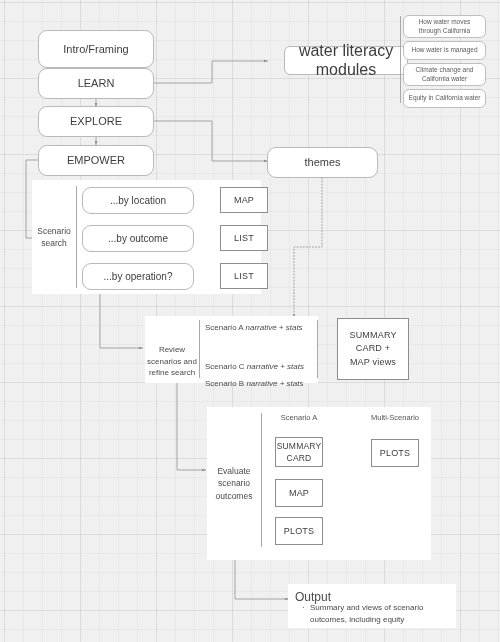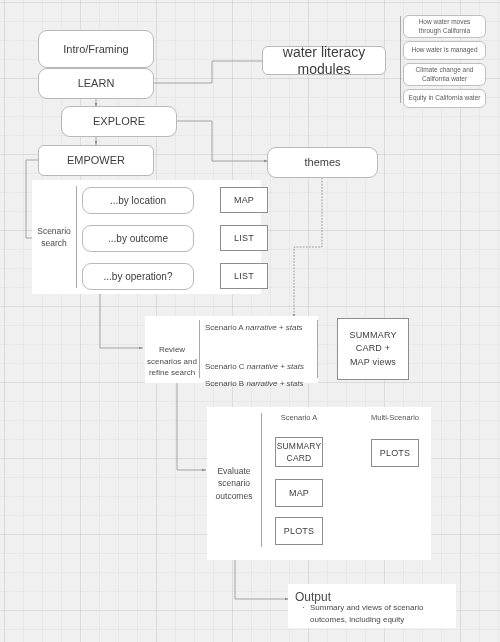--- a/index.html
+++ b/index.html
@@ -144,29 +144,29 @@
   </svg>
 
   <div class="node pill" style="left:38px; top:30px; width:116px; height:38px;">
     <span>Intro/Framing</span>
   </div>
 
   <div class="node pill" style="left:38px; top:68px; width:116px; height:31px;">
     <span>LEARN</span>
   </div>
 
-  <div class="node pill" style="left:38px; top:106px; width:116px; height:31px;margin-left:23px;">
+  <div class="node pill" style="left:38px; top:106px; width:116px; height:31px;">
     <span>EXPLORE</span>
   </div>
 
-  <div class="node pill" style="left:38px; top:145px; width:116px; height:31px;border-radius:6px;">
+  <div class="node pill" style="left:38px; top:145px; width:116px; height:31px;">
     <span>EMPOWER</span>
   </div>
 
-  <div class="node pill" style="left:262px; top:46px; width:124px; height:29px; font-size:14px;border-radius:6px;">
+  <div class="node pill" style="left:284px; top:46px; width:124px; height:29px; font-size:16px;border-radius:6px;">
     <span>water literacy modules</span>
   </div>
 
   <div class="vbar" style="left:400px; top:16px; height:87px;"></div>
 
   <div class="node chip" style="left:403px; top:15px; width:83px; height:23px;">
     <span>How water moves through California</span>
   </div>
   <div class="node chip" style="left:403px; top:41px; width:83px; height:19px;">
     <span>How water is managed</span>

